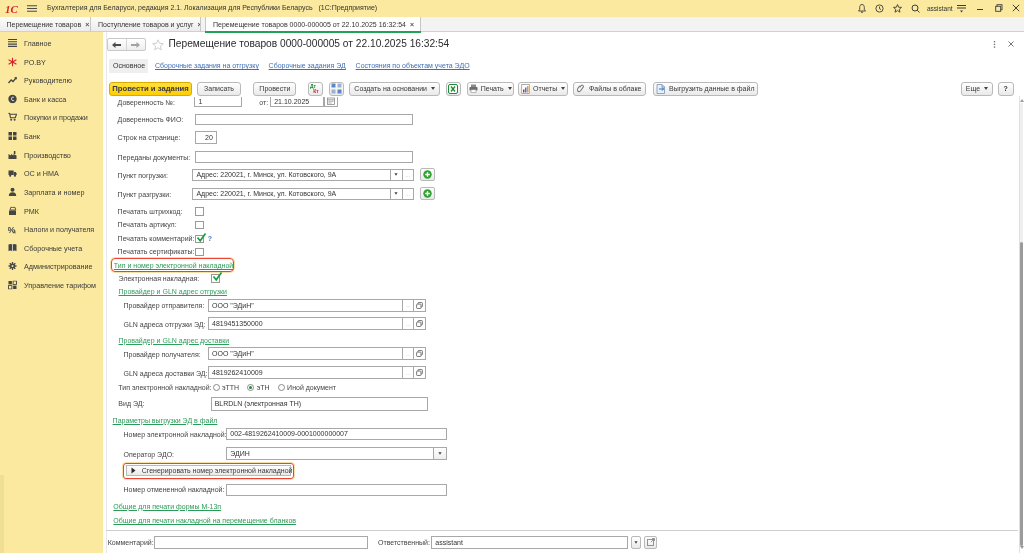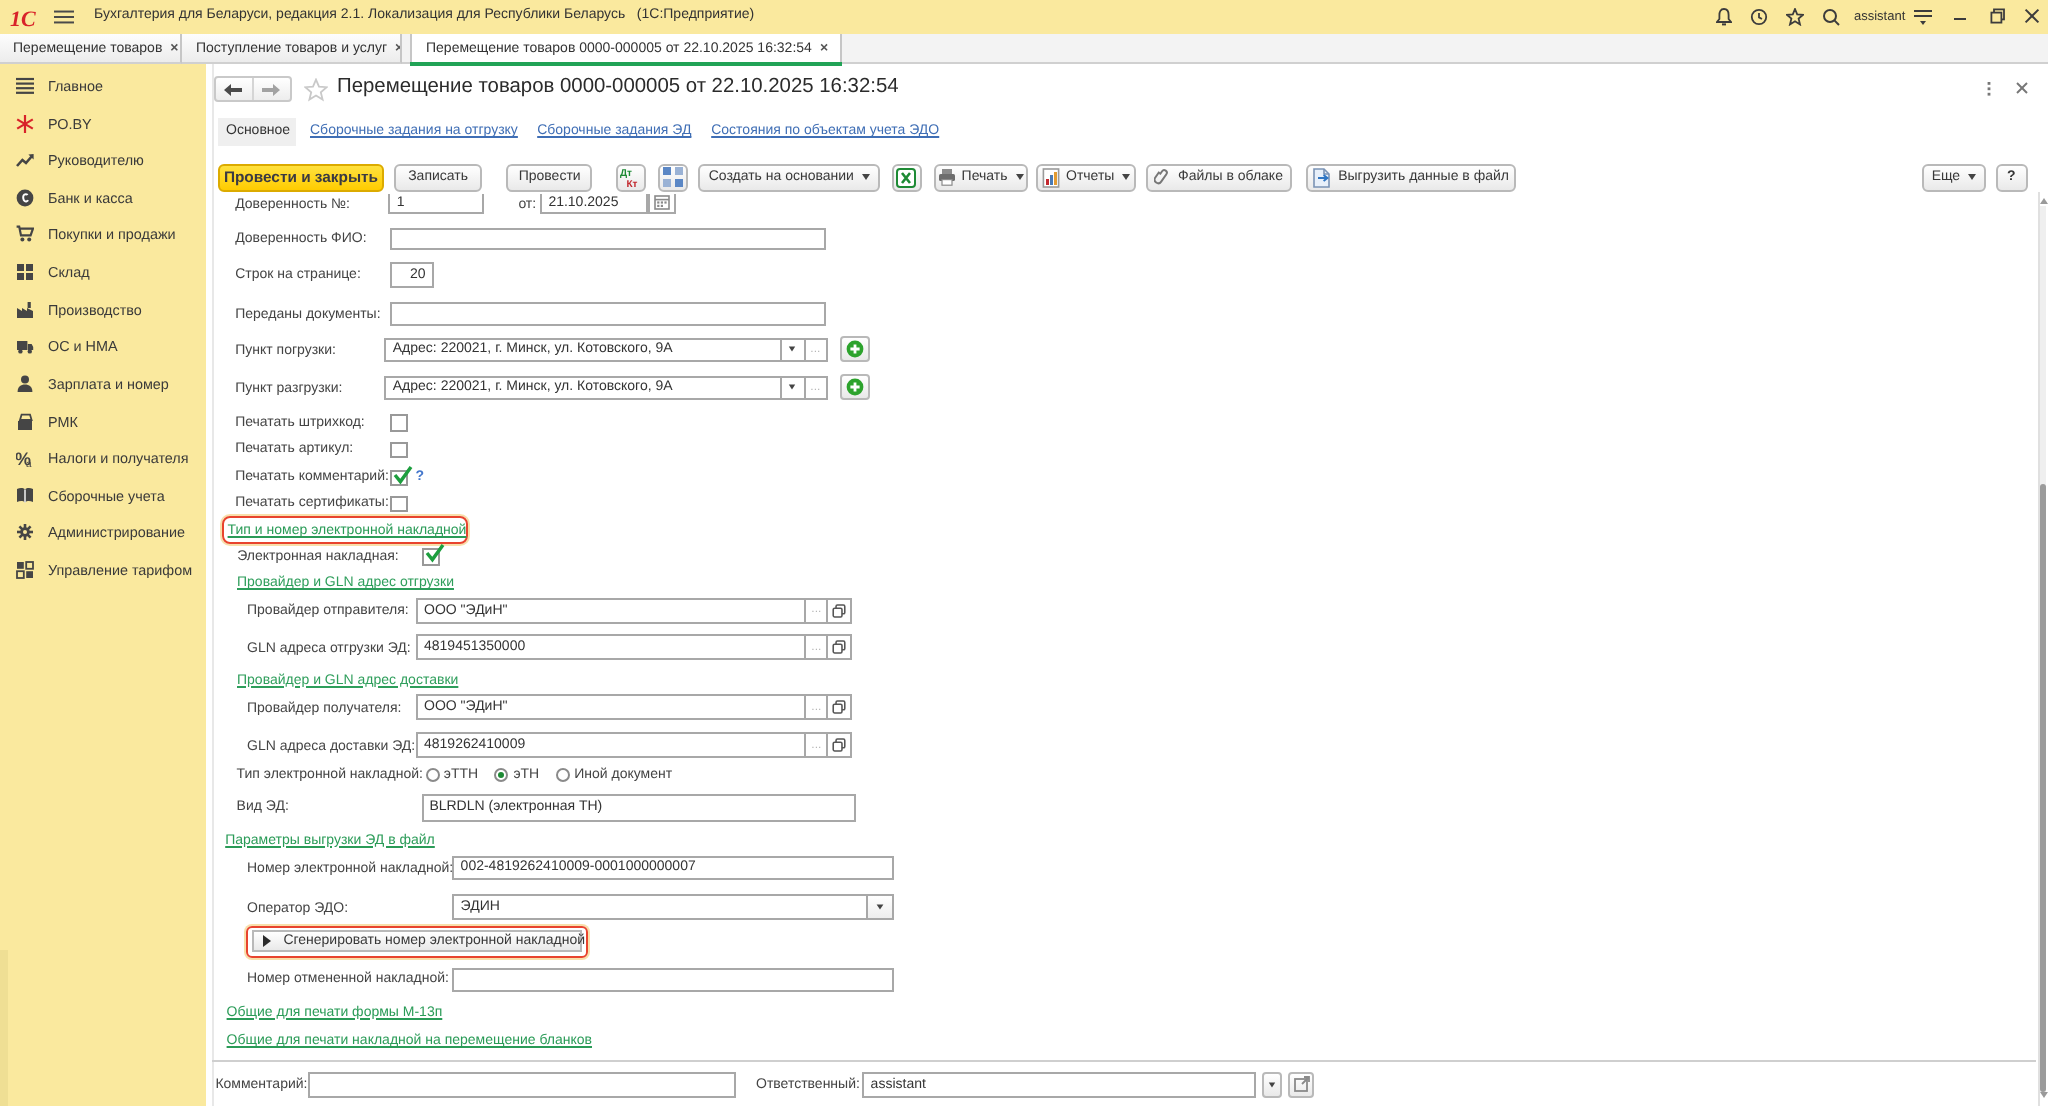--- a/index.html
+++ b/index.html
@@ -129,21 +129,21 @@
     </svg>
  <span class="sbtxt">Покупки и продажи</span>
   </div>
 <div class="sbitem" style="top:126.7px">
  <svg class="sbicon" viewBox="0 0 9 9">
       <rect x="0.5" y="0.5" width="3.5" height="3.5" fill="#454545"></rect>
       <rect x="5" y="0.5" width="3.5" height="3.5" fill="#454545"></rect>
       <rect x="0.5" y="5" width="3.5" height="3.5" fill="#454545"></rect>
       <rect x="5" y="5" width="3.5" height="3.5" fill="#454545"></rect>
     </svg>
- <span class="sbtxt">Склад</span>
+ <span class="sbtxt">Банк</span>
   </div>
 <div class="sbitem" style="top:145.3px">
  <svg class="sbicon" viewBox="0 0 9 9">
       <path d="M0.5 8.5 L0.5 3.5 L3 5 L3 3.5 L5.5 5 L5.5 3.5 L8.5 5 L8.5 8.5 Z" fill="#454545"></path>
       <rect x="5.8" y="0.5" width="1.6" height="3" fill="#454545"></rect>
     </svg>
  <span class="sbtxt">Производство</span>
   </div>
 <div class="sbitem" style="top:163.9px">
  <svg class="sbicon" viewBox="0 0 9 9">
@@ -232,21 +232,21 @@
       <line x1="5.5" y1="0.5" x2="0.5" y2="5.5"></line>
     </g>
   </svg>
 
 <div class="abs" style="left:109.4px;top:58.8px;width:38.3px;height:14.2px;background:#efefef"></div>
 <div class="abs" style="left:113px;top:62px;font-size:7px;color:#333">Основное</div>
 <div class="blink" style="left:155px;top:62px">Сборочные задания на отгрузку</div>
 <div class="blink" style="left:268.6px;top:62px">Сборочные задания ЭД</div>
 <div class="blink" style="left:355.6px;top:62px">Состояния по объектам учета ЭДО</div>
 
-<div class="btn" style="left:109px;top:81.5px;width:83px;height:14px;background:linear-gradient(#ffe13e,#fc0);border-color:#dcab00;color:#3a3a42;font-weight:bold;font-size:7.7px">Провести и закрыть</div>
+<div class="btn" style="left:109px;top:81.5px;width:83px;height:14px;background:linear-gradient(#ffe13e,#fc0);border-color:#dcab00;color:#3a3a42;font-weight:bold;font-size:7.7px">Провести и задания</div>
 <div class="btn" style="left:197.4px;top:81.5px;width:43.3px;height:14px">Записать</div>
 <div class="btn" style="left:253.4px;top:81.5px;width:42.9px;height:14px">Провести</div>
 <div class="btn" style="left:308.3px;top:81.5px;width:14.9px;height:14px">
  <svg width="11" height="11" viewBox="0 0 11 11">
       <text x="0" y="4.8" font-size="5" font-weight="bold" fill="#1d8a34">Дт</text>
       <text x="3.2" y="10.3" font-size="5" font-weight="bold" fill="#c2282e">Кт</text>
     </svg>
   </div>
 <div class="btn" style="left:329px;top:81.5px;width:15px;height:14px">
  <svg width="11" height="11" viewBox="0 0 11 11">

